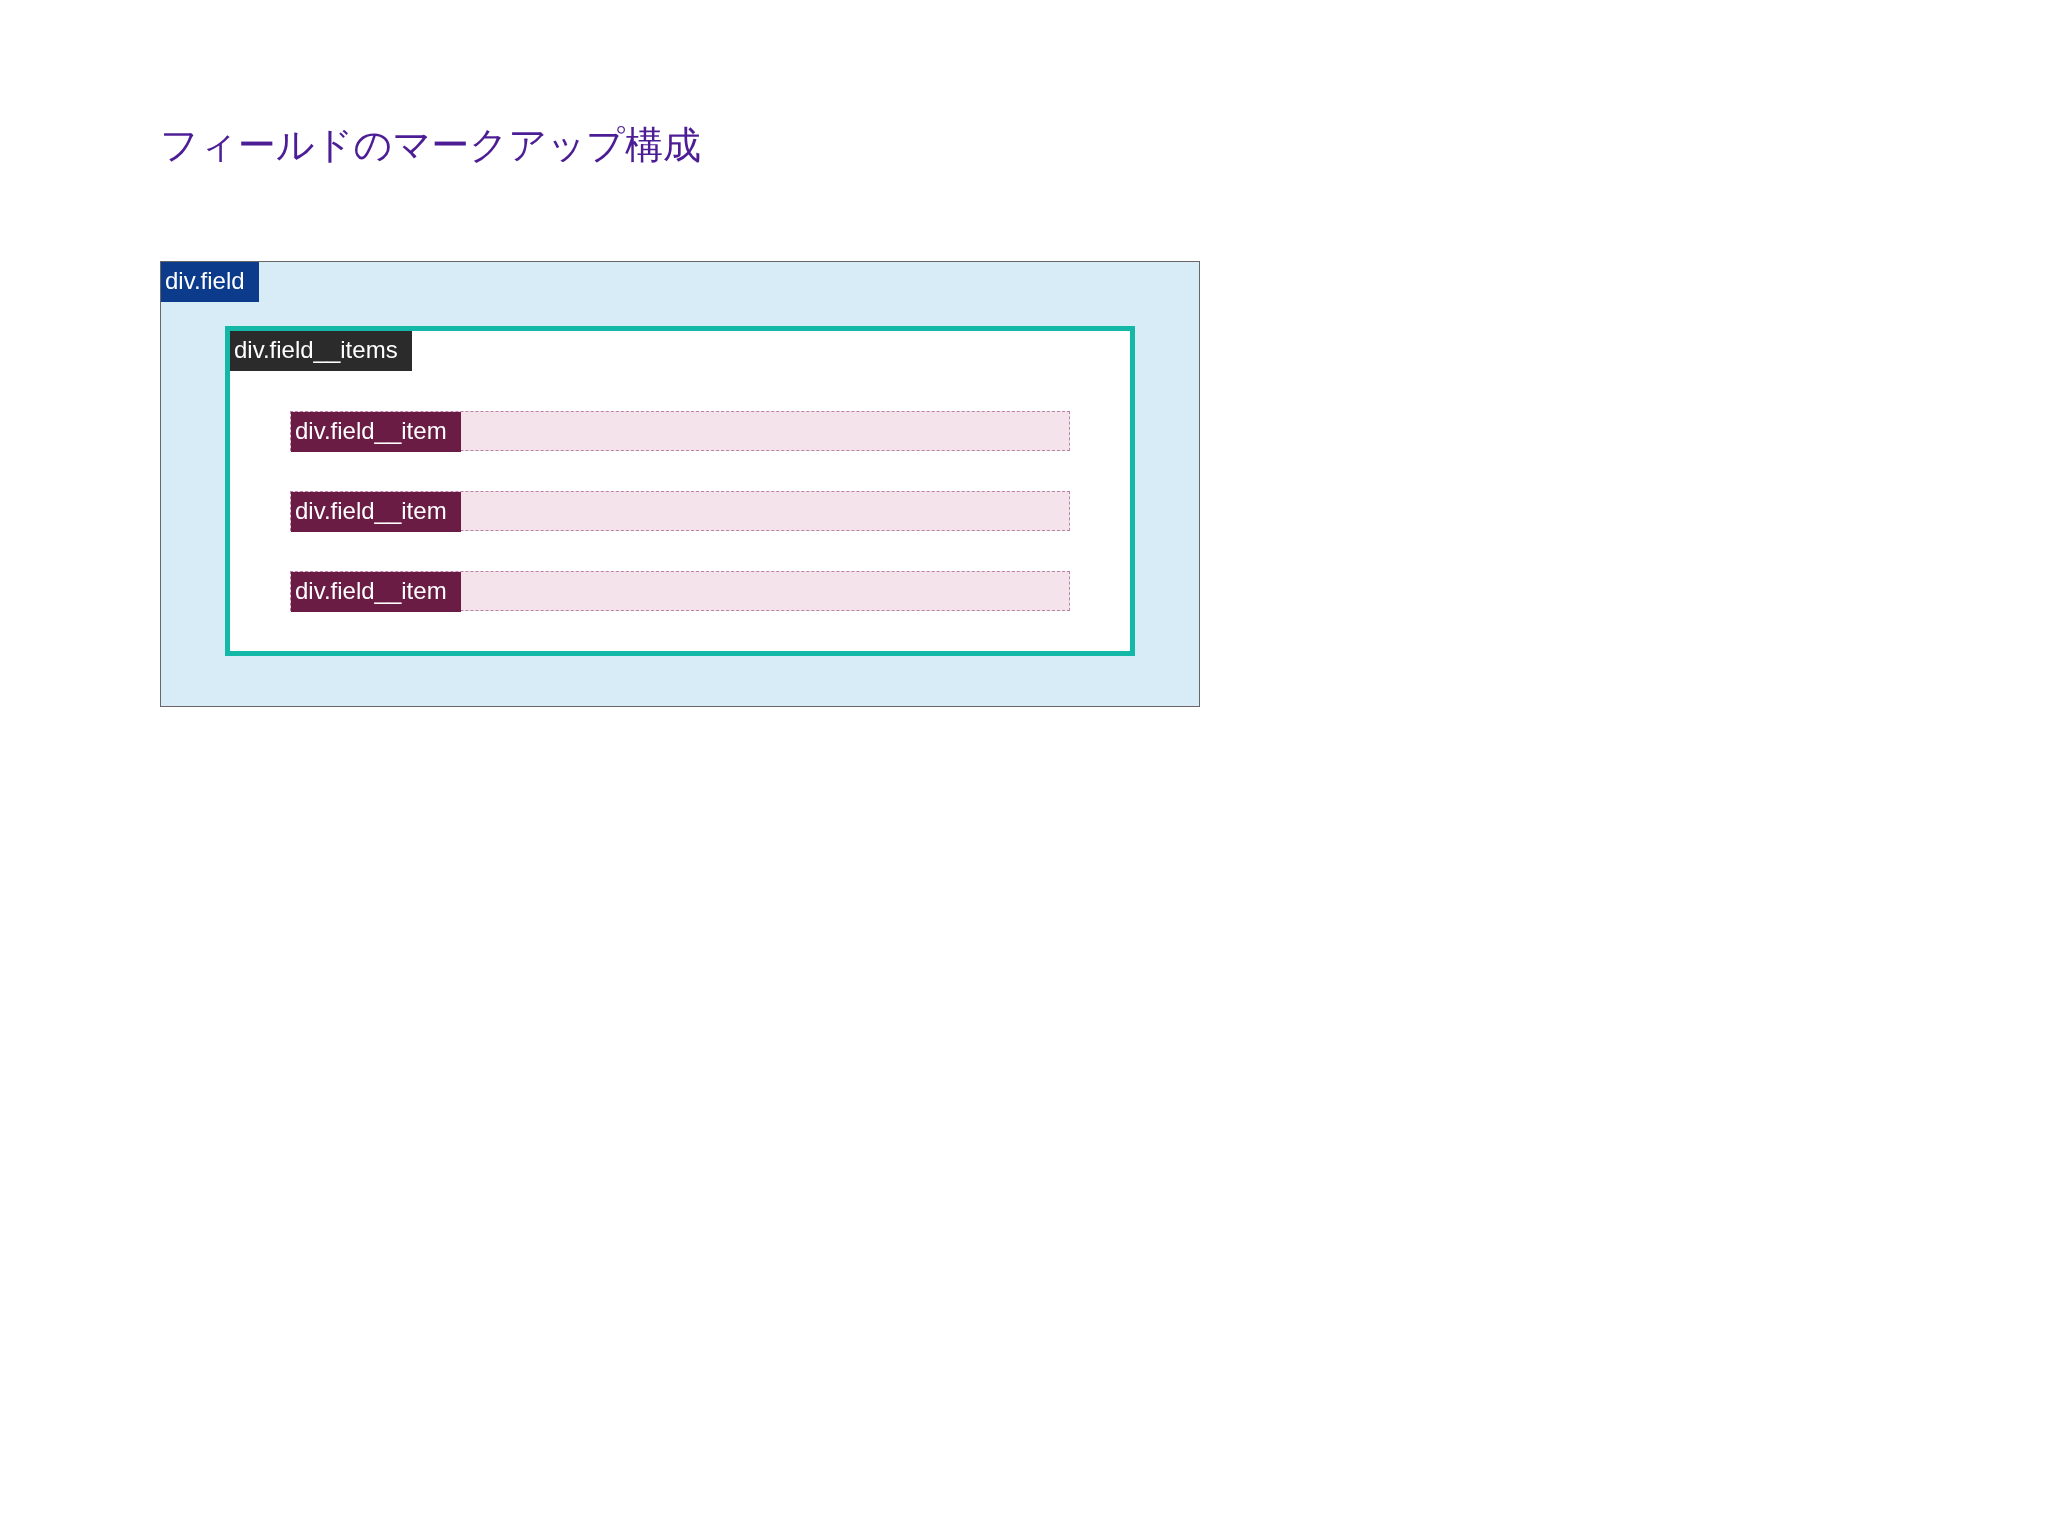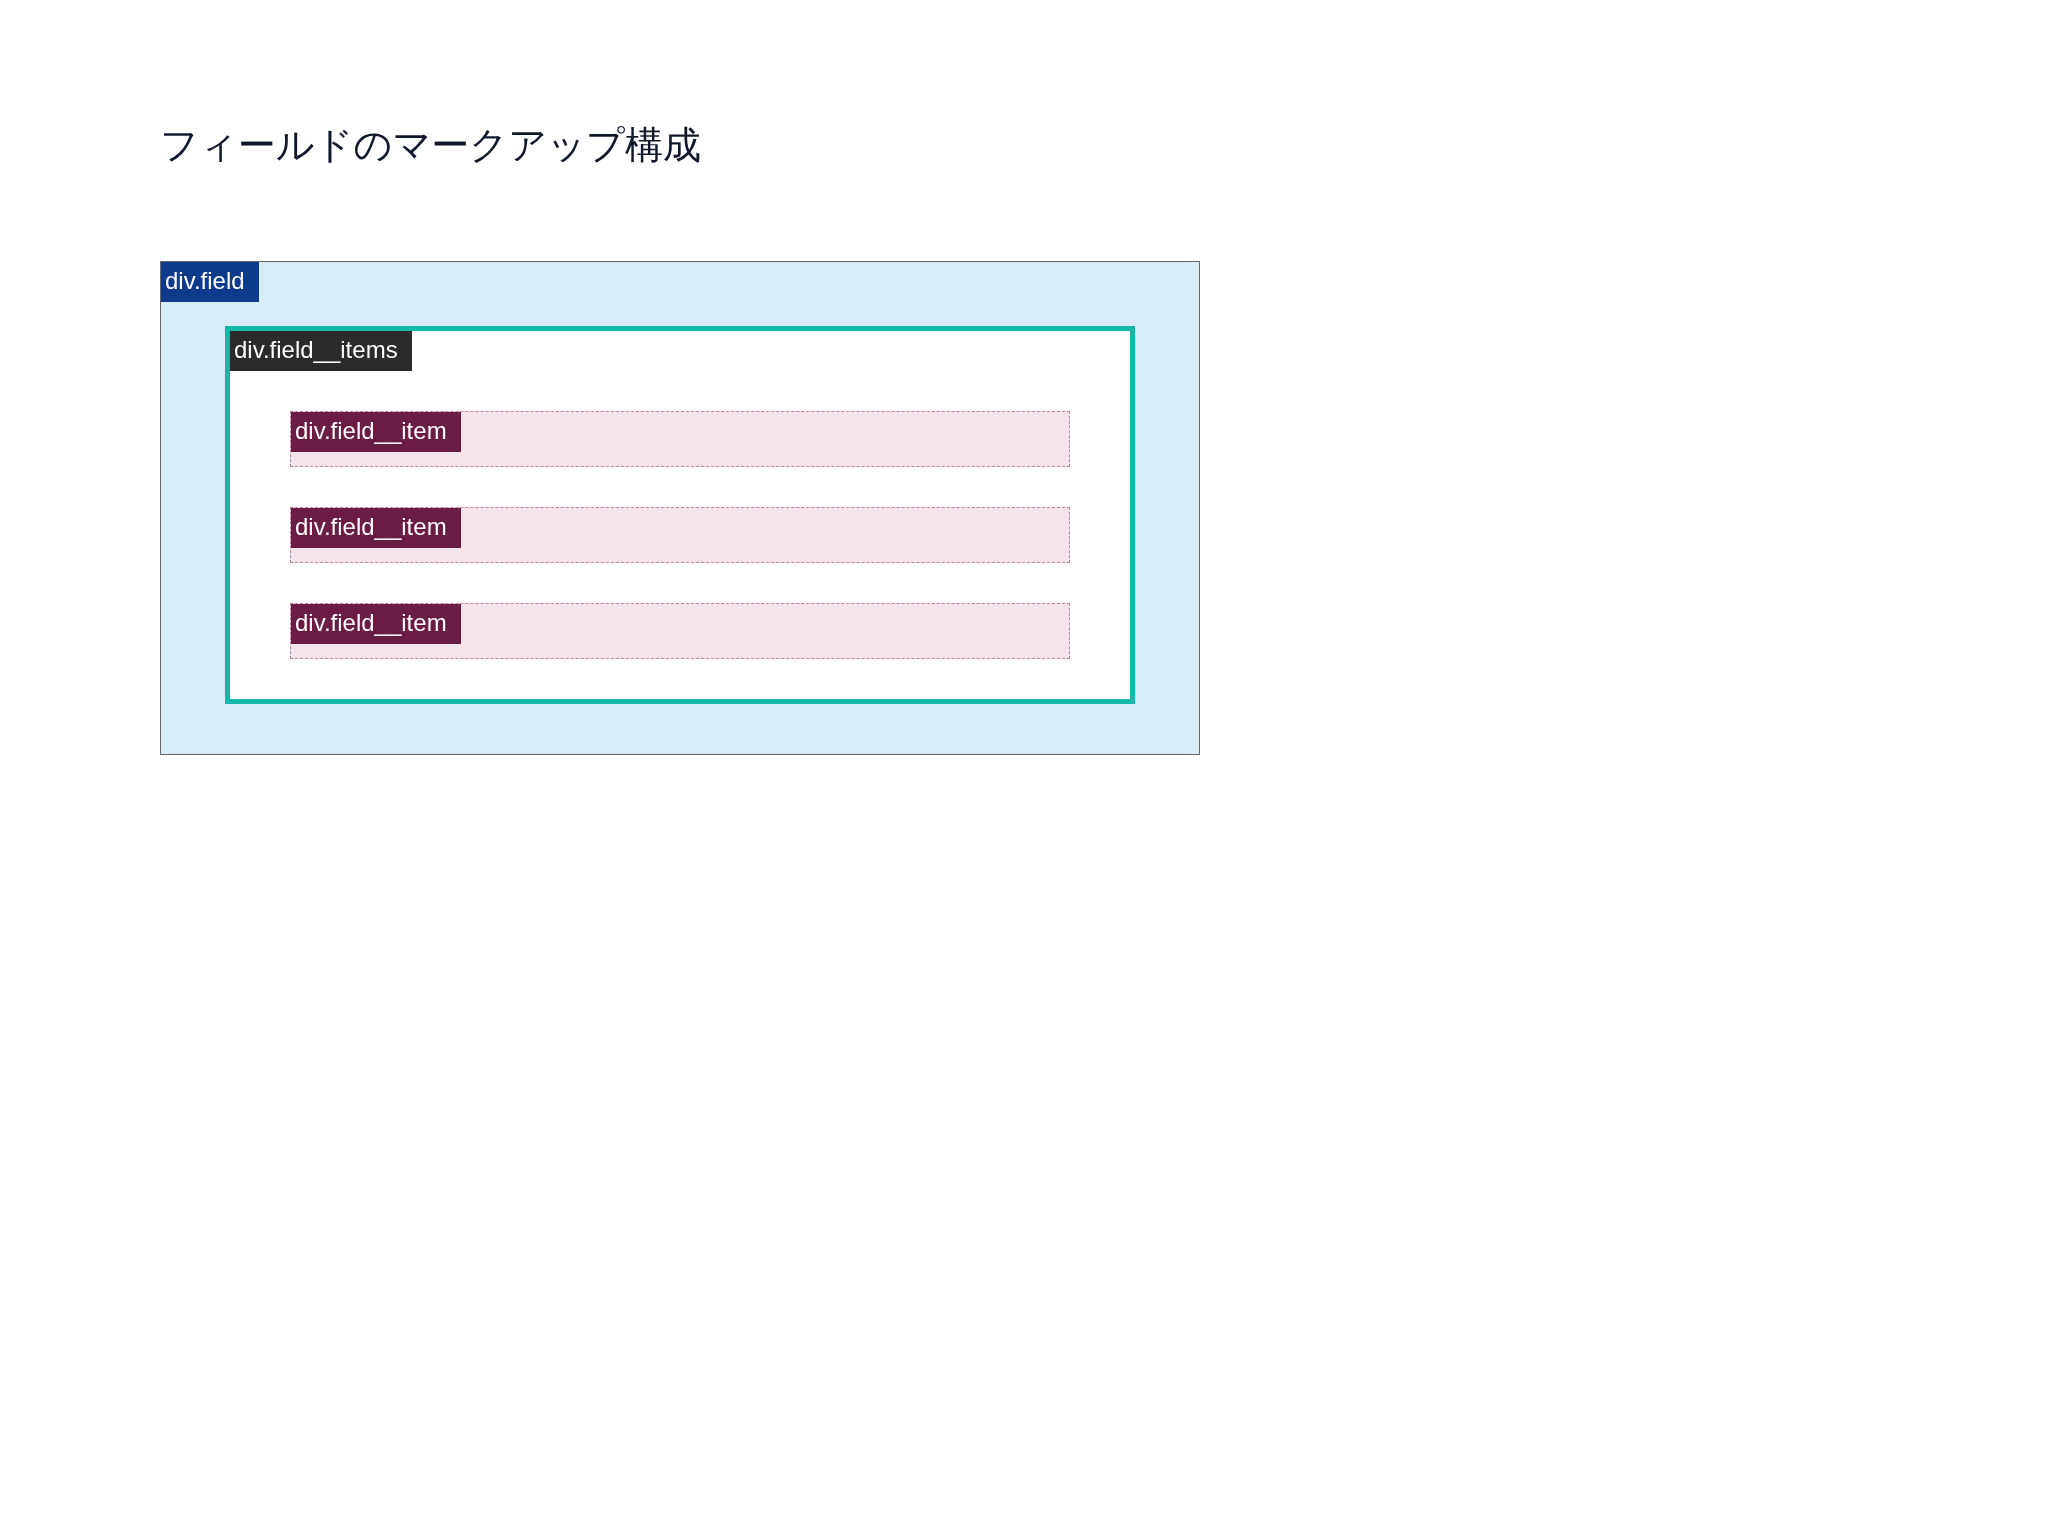--- a/index.html
+++ b/index.html
@@ -14,21 +14,21 @@
       height: 1536px;
       padding: 0;
     }
     .page {
       padding: 120px 160px;
       width: 1360px;
     }
     .title {
       font-size: 38px;
       font-weight: 400;
-      color: #0f172a;
+      color: #4c1d95;
       margin-bottom: 90px;
     }
     .box-field {
       position: relative;
       background: #d7ecf7;
       border: 1px solid #666;
       padding: 64px 64px 50px 64px;
     }
     .tag {
       position: absolute;
@@ -59,21 +59,21 @@
       border: 5px solid #14b8a6;
       padding: 80px 60px 40px 60px;
     }
     .tag-items {
       background: #2b2b2b;
     }
     .box-item {
       position: relative;
       background: #f5e3eb;
       border: 1px dashed #b983a5;
-      height: 56px;
+      height: 40px;
       margin-bottom: 40px;
     }
     .box-item:last-child {
       margin-bottom: 0;
     }
     .tag-item {
       background: #6a1c45;
     }
   </style>
 </head>

